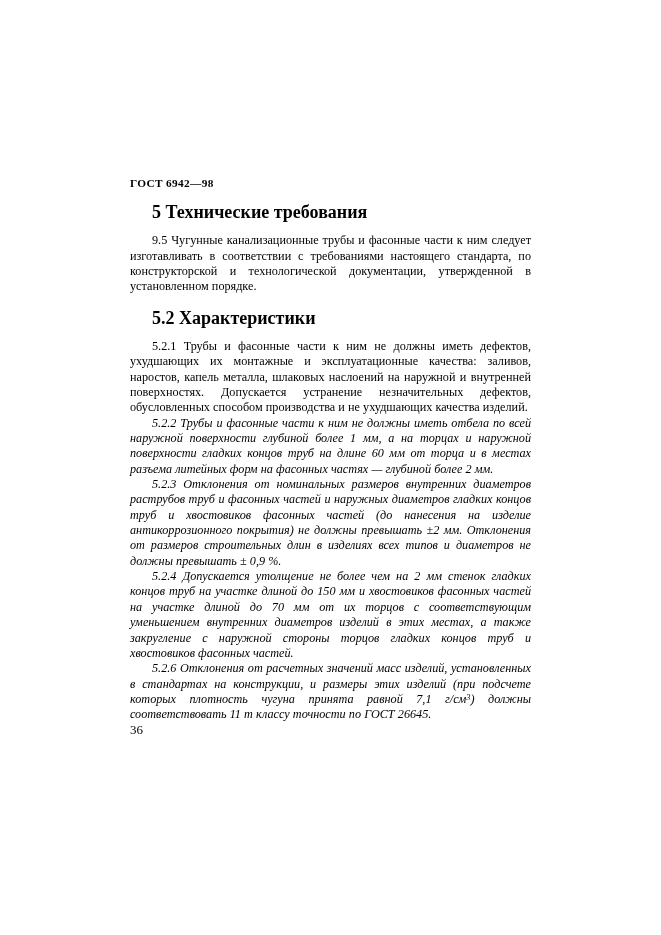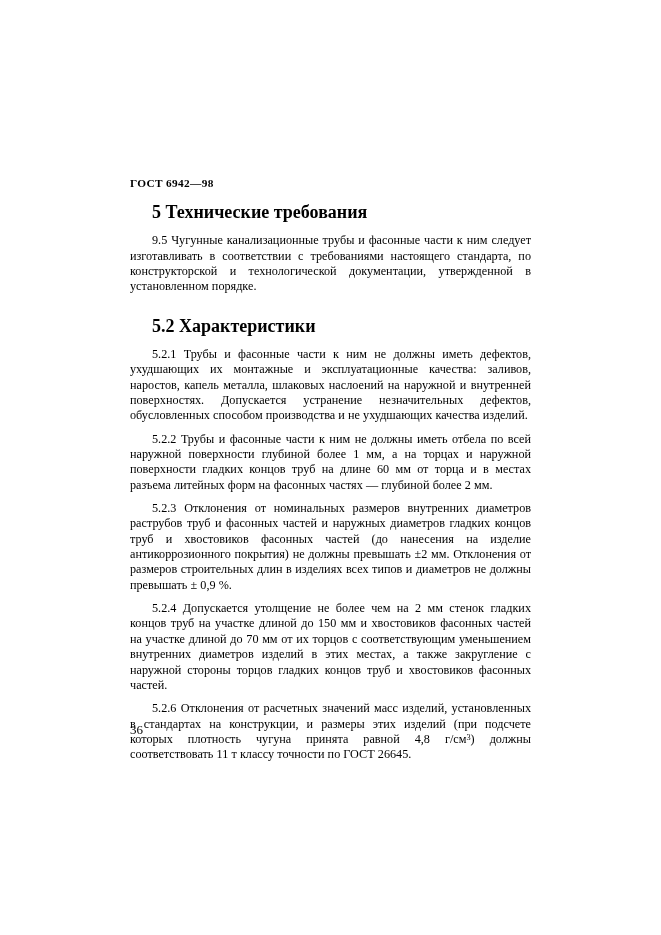--- a/index.html
+++ b/index.html
@@ -44,35 +44,35 @@
   .heading {
     font-size: 18px;
     font-weight: bold;
     line-height: 15.3px;
     margin: 0;
     padding-left: 22px;
     white-space: nowrap;
   }
 
   .h-main { margin-top: 15px; }
-  .h-sub  { margin-top: 24px; }
+  .h-sub  { margin-top: 16px; }
 
   p.para {
     font-size: 12.2px;
     line-height: 15.35px;
     margin: 0;
     text-align: justify;
     text-indent: 22px;
     text-justify: inter-word;
     hyphens: manual;
     word-spacing: .1px;
   }
 
   p.para.after-heading { margin-top: 13px; }
-  p.para.after-para    { margin-top: 8px; }
+  p.para.after-para    { margin-top: 0px; font-style: italic; }
 
   .page-number {
     position: absolute;
     left: 130px;
     top: 722px;
     font-size: 13px;
     line-height: 15.3px;
   }
 
   sup {
@@ -98,19 +98,19 @@
 
     <p class="para after-heading">5.2.1 Трубы и фасонные части к ним не должны иметь дефектов, ухудшающих их монтажные и эксплуатационные качества: заливов, наростов, капель металла, шлаковых наслоений на наружной и внутренней поверхностях. Допускается устранение незначительных дефектов, обусловленных способом производства и не ухудшающих качества изделий.</p>
 
     <p class="para after-para">5.2.2 Трубы и фасонные части к ним не должны иметь отбела по всей наружной поверхности глубиной более 1 мм, а на торцах и наружной поверхности гладких концов труб на длине 60 мм от торца и в местах разъема литейных форм на фасонных частях — глубиной более 2 мм.</p>
 
     <p class="para after-para">5.2.3 Отклонения от номинальных размеров внутренних диаметров раструбов труб и фасонных частей и наружных диаметров гладких концов труб и хвостовиков фасонных частей (до нанесения на изделие   антикоррозионного покрытия) не должны превышать ±2 мм. Отклонения от размеров строительных длин в изделиях всех типов и диаметров не должны превышать ± 0,9 %.</p>
 
     <p class="para after-para">5.2.4 Допускается утолщение не более чем на 2 мм стенок гладких концов труб на участке длиной до 150 мм и хвостовиков фасонных частей на участке длиной до 70 мм от их торцов с соответствующим уменьшением внутренних диаметров изделий в этих местах, а также закругление с наружной стороны торцов гладких концов труб и хвостовиков фасонных частей.</p>
 
 
-    <p class="para after-para"><span>5.2.6 Отклонения от расчетных значений масс изделий, установленных в стандартах на конструкции, и размеры этих изделий (при подсчете которых плотность чугуна принята равной 4,8 г/см</span><sup>3</sup><span>) должны соответствовать 11 т классу точности по ГОСТ 26645.</span></p>
+    <p class="para after-para"><span>5.2.6 Отклонения от расчетных значений масс изделий, установленных в стандартах на конструкции, и размеры этих изделий (при подсчете которых плотность чугуна принята равной 7,1 г/см</span><sup>3</sup><span>) должны соответствовать 11 т классу точности по ГОСТ 26645.</span></p>
 
   </div>
 
   <div class="page-number">36</div>
 
 </div>
 
 </body></html>

